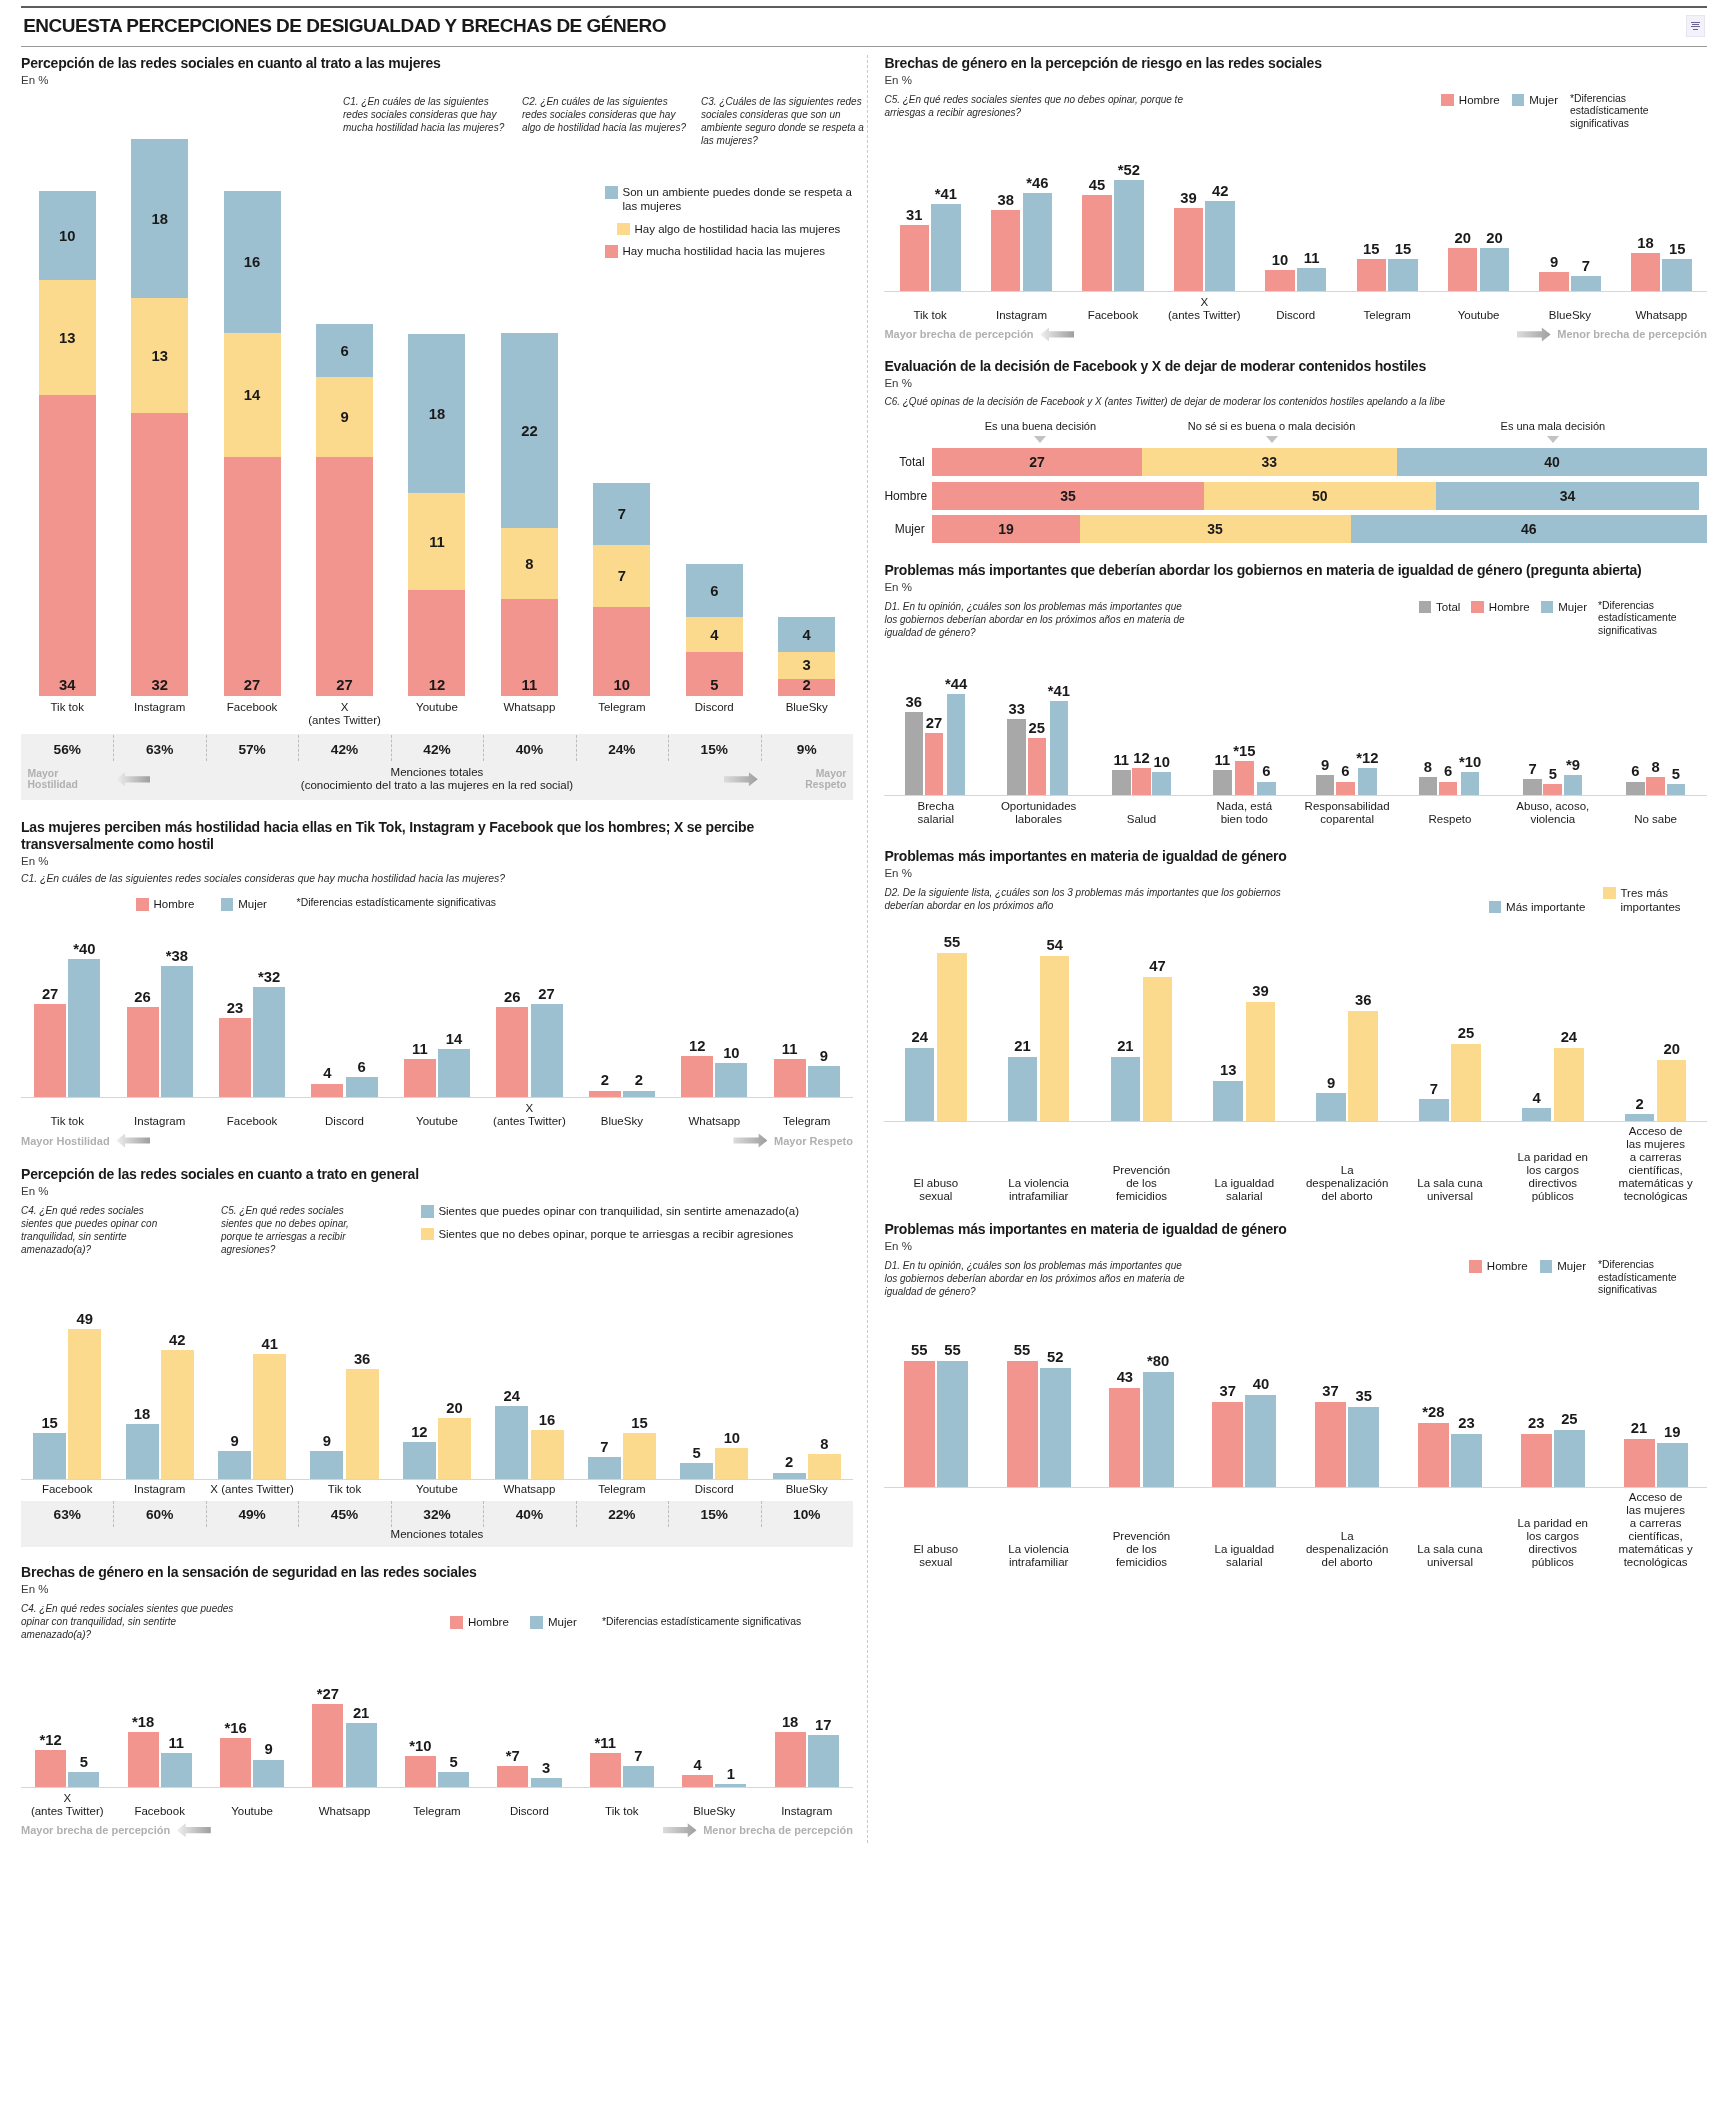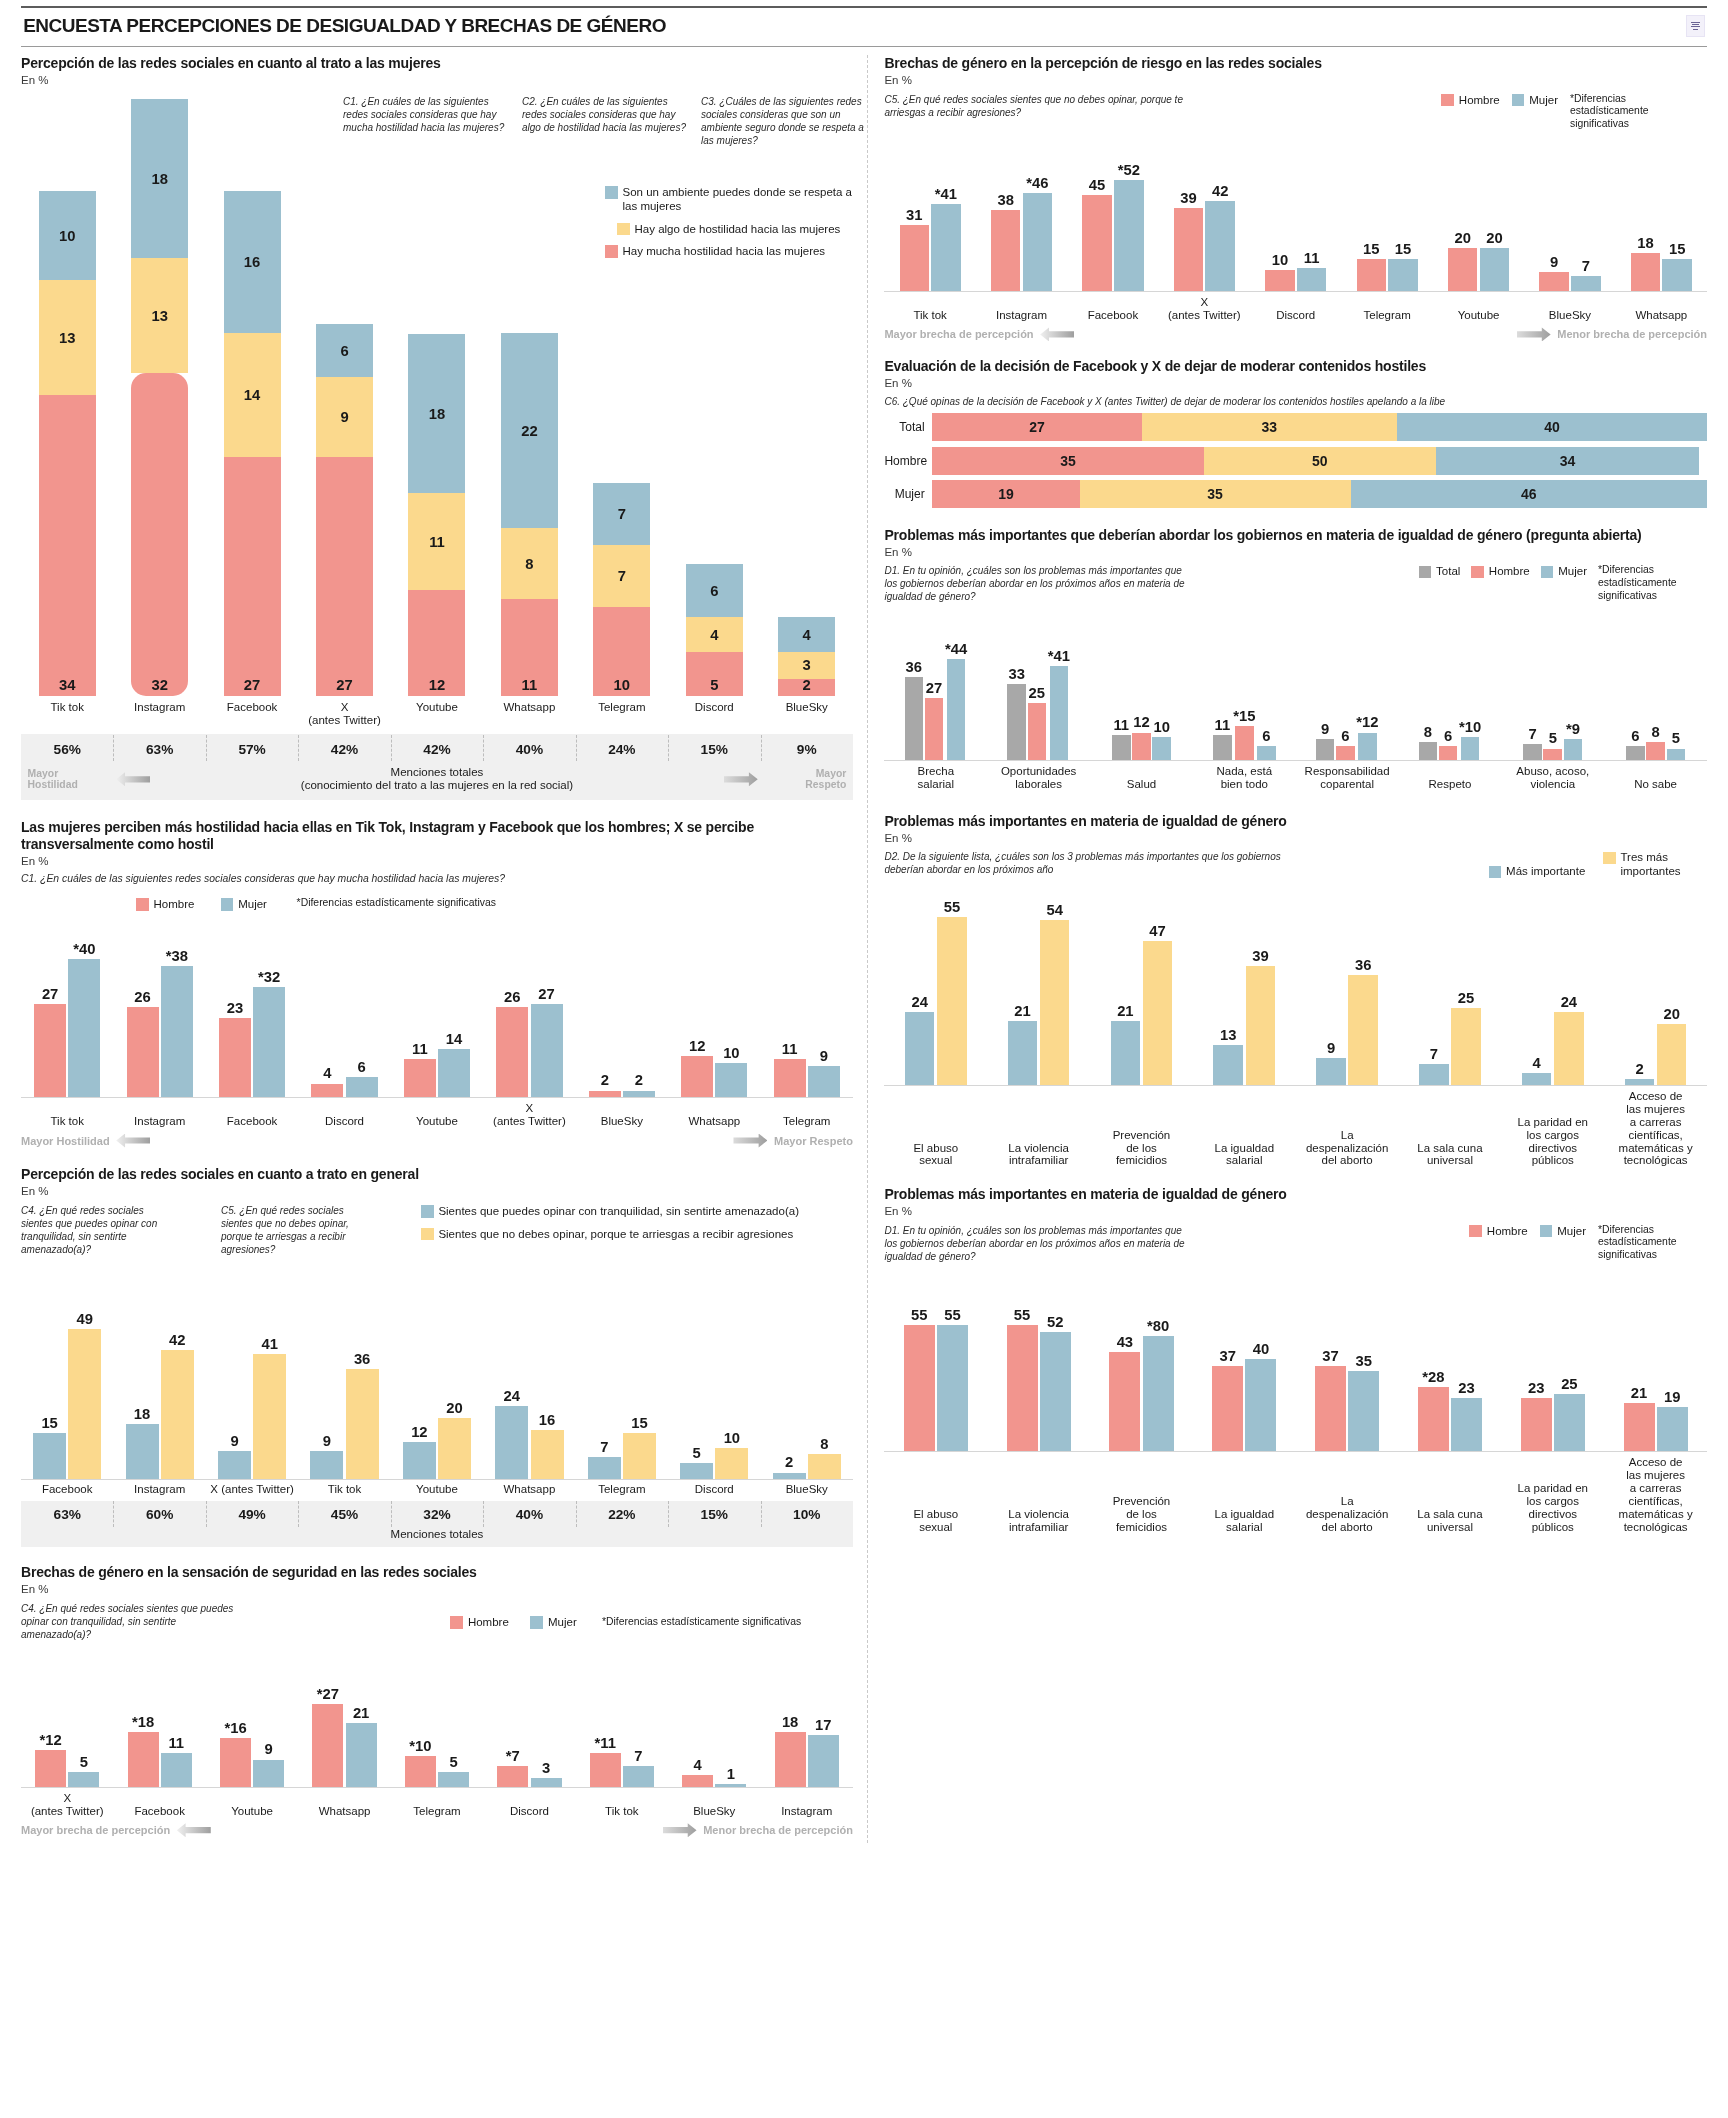--- a/index.html
+++ b/index.html
@@ -159,21 +159,21 @@
                 <div class="stk-bar">
                   <div class="seg c-blue" style="height: 89px;">10</div>
                   <div class="seg c-yellow" style="height: 115px;">13</div>
                   <div class="seg c-red low" style="height: 301px;">34</div>
                 </div>
               </div>
               <div class="stk-col">
                 <div class="stk-bar">
                   <div class="seg c-blue" style="height: 159px;">18</div>
                   <div class="seg c-yellow" style="height: 115px;">13</div>
-                  <div class="seg c-red low" style="height: 323px; border-radius: 15px;">32</div>
+                  <div class="seg c-red low" style="height: 283px;">32</div>
                 </div>
               </div>
               <div class="stk-col">
                 <div class="stk-bar">
                   <div class="seg c-blue" style="height: 142px;">16</div>
                   <div class="seg c-yellow" style="height: 124px;">14</div>
                   <div class="seg c-red low" style="height: 239px;">27</div>
                 </div>
               </div>
               <div class="stk-col">
@@ -954,20 +954,31 @@
           <span class="gaptxt">Menor brecha de percepción</span>
         </div>
       </div>
     </div>
 
     <div class="sec" style="margin-top:16.4px;">
       <div class="sec-title">Evaluación de la decisión de Facebook y X de dejar de moderar contenidos hostiles</div>
       <div class="sec-unit">En %</div>
       <div class="q-sm" style="margin-top:5.5px;">C6. ¿Qué opinas de la decisión de Facebook y X (antes Twitter) de dejar de moderar los contenidos hostiles apelando a la libe</div>
 
+      <div class="hs-head" style="margin-top:12px;">
+        <div style="width:27%;">
+          <span>Es una buena decisión</span><div class="tri"></div>
+        </div>
+        <div style="width:33%;">
+          <span>No sé si es buena o mala decisión</span><div class="tri"></div>
+        </div>
+        <div style="width:40%;">
+          <span>Es una mala decisión</span><div class="tri"></div>
+        </div>
+      </div>
 
       <div id="c6-rows">
             <div class="hs-row">
               <div class="hs-lbl">Total</div>
               <div class="hs-bars">
                 <div class="hs-seg" style="width: 27%; background: rgb(242, 149, 142);">27</div>
                 <div class="hs-seg" style="width: 33%; background: rgb(251, 217, 141);">33</div>
                 <div class="hs-seg" style="width: 40%; background: rgb(156, 192, 207);">40</div>
               </div>
             </div>

